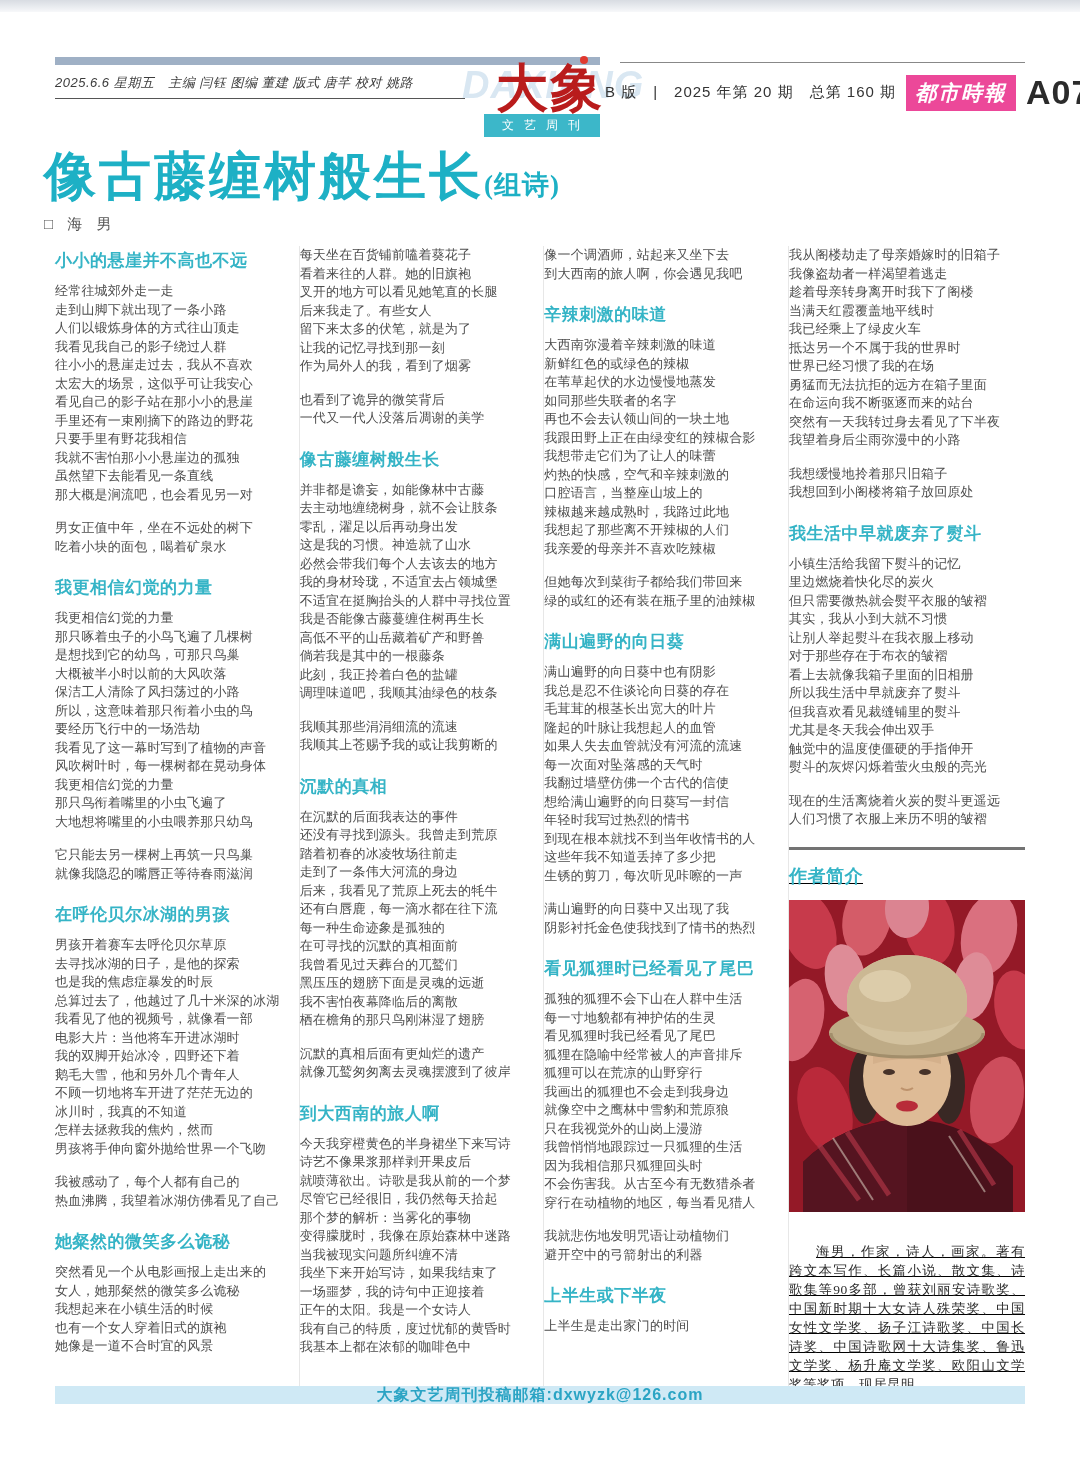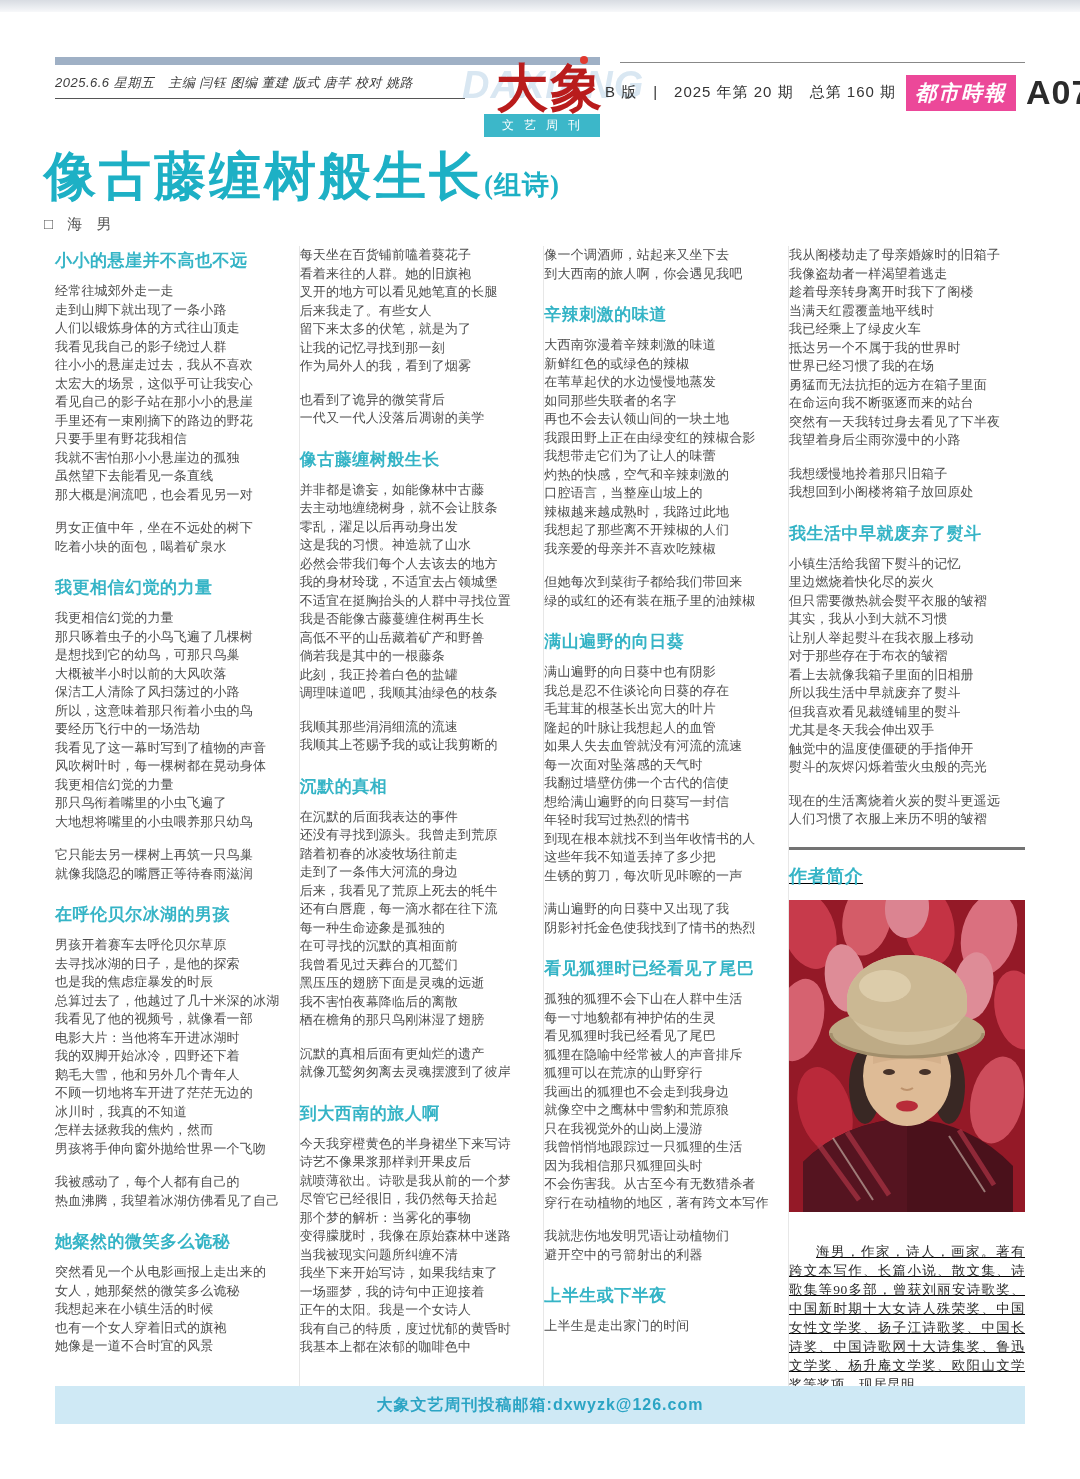--- a/index.html
+++ b/index.html
@@ -53,21 +53,21 @@
   
   .author{margin-top:18px;border-top:3px solid #737373;padding-top:10px;text-decoration:underline;}
   .author-title{margin:4px 0 12px 0;font-size:18px;}
   .author-photo{width:236px;height:312px;overflow:hidden;}
   .author-photo svg{display:block;}
   .author-bio{margin:30px 0 0 0;font-family:"Liberation Serif","DejaVu Serif",serif;
               font-size:13.5px;line-height:19px;color:#2e2e2e;text-align:justify;text-indent:2em;
               letter-spacing:.5px;}
 
   
-  .footer-bar{position:absolute;left:55px;top:1386px;width:970px;height:38px;background:#cfe9f5;
+  .footer-bar{position:absolute;left:55px;top:1386px;width:970px;height:18px;background:#cfe9f5;
               display:flex;align-items:center;justify-content:center;}
   .footer-text{font-size:16px;font-weight:bold;color:#2ba4c4;letter-spacing:1px;}
 </style>
 </head>
 <body>
 
 <div class="sheet">
   <div class="edge-top"></div>
   <div class="topband"></div>
 
@@ -284,21 +284,21 @@
           <div class="poem-line">每一寸地貌都有神护佑的生灵</div>
           <div class="poem-line">看见狐狸时我已经看见了尾巴</div>
           <div class="poem-line">狐狸在隐喻中经常被人的声音排斥</div>
           <div class="poem-line">狐狸可以在荒凉的山野穿行</div>
           <div class="poem-line">我画出的狐狸也不会走到我身边</div>
           <div class="poem-line">就像空中之鹰林中雪豹和荒原狼</div>
           <div class="poem-line">只在我视觉外的山岗上漫游</div>
           <div class="poem-line">我曾悄悄地跟踪过一只狐狸的生活</div>
           <div class="poem-line">因为我相信那只狐狸回头时</div>
           <div class="poem-line">不会伤害我。从古至今有无数猎杀者</div>
-          <div class="poem-line">穿行在动植物的地区，著有跨文本写作</div>
+          <div class="poem-line">穿行在动植物的地区，每当看见猎人</div>
         </div>
         <div class="stanza">
           <div class="poem-line">我就悲伤地发明咒语让动植物们</div>
           <div class="poem-line">避开空中的弓箭射出的利器</div>
         </div>
         <h3 class="poem-heading">上半生或下半夜</h3>
         <div class="stanza">
           <div class="poem-line">上半生是走出家门的时间</div>
         </div>
       </div>

